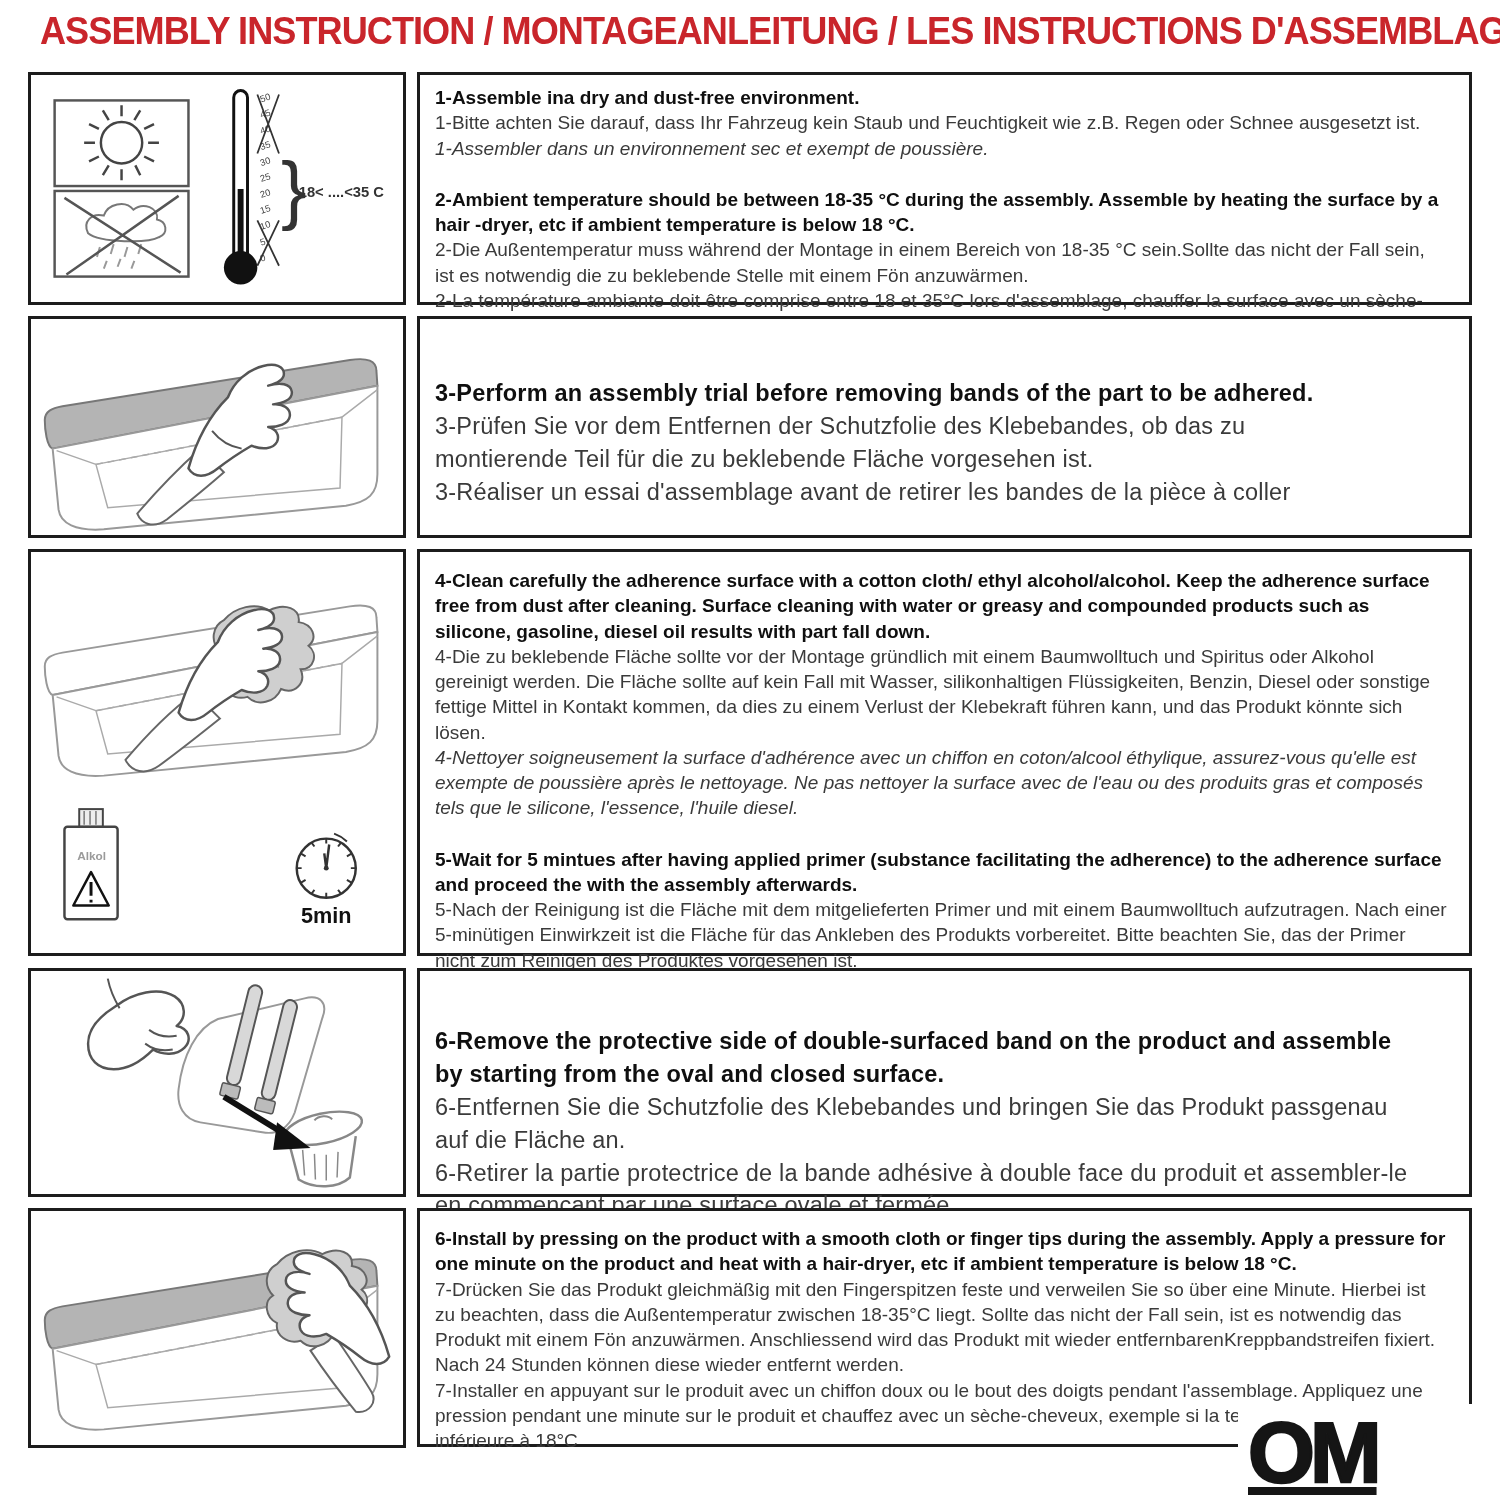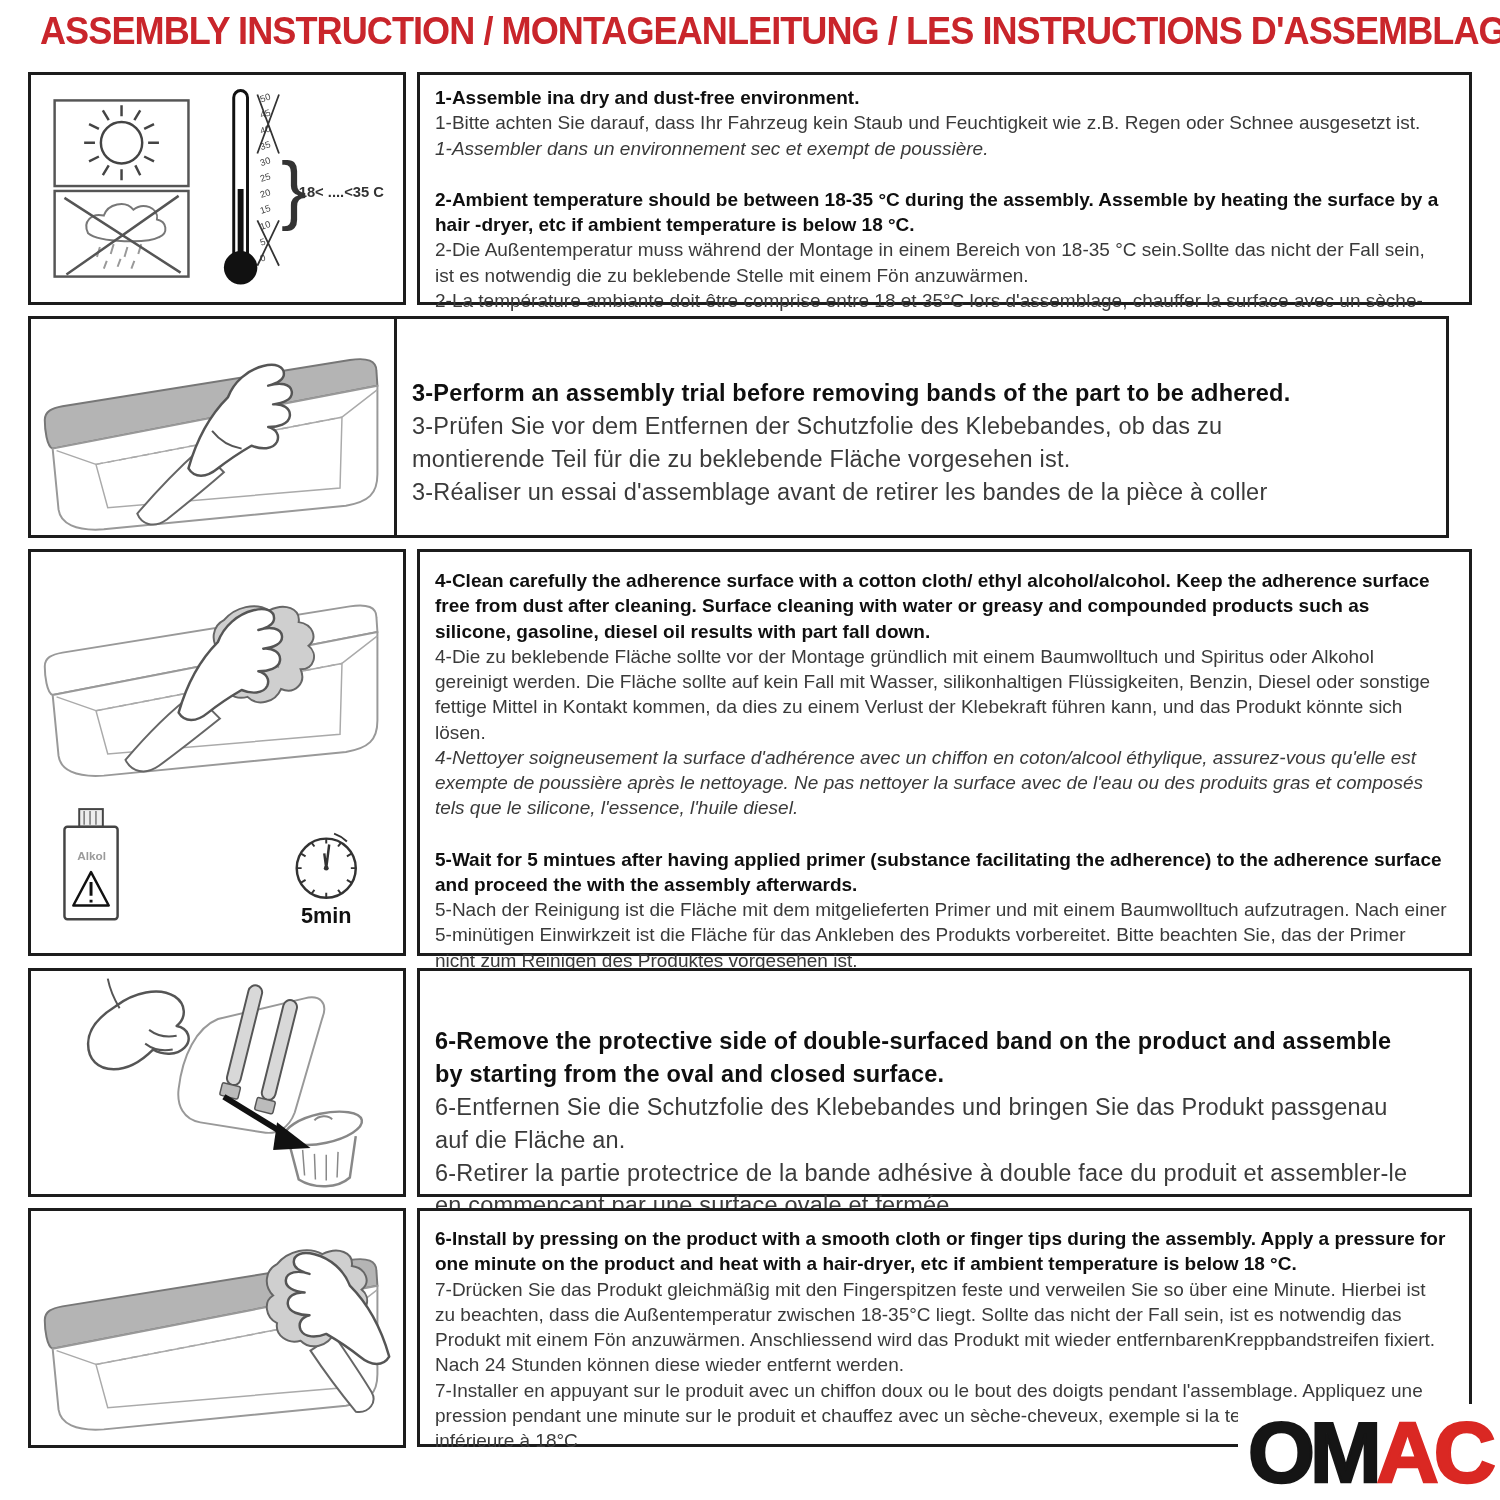--- a/index.html
+++ b/index.html
@@ -12,32 +12,32 @@
   .illus{display:flex;align-items:center;justify-content:center;}
   .illus svg{display:block;width:100%;height:100%;}
   .text{padding:10px 20px 0 15px;}
   .text p{margin:0;font-size:19px;line-height:1.33;color:#3a3a3a;}
   .text p.b{font-weight:bold;color:#0f0f0f;}
   .text p.gap{margin-bottom:26px;font-style:italic;}
   .size-l p{font-size:23.5px;line-height:1.40;letter-spacing:.2px;}
   .r1i{left:28px;top:72px;width:378px;height:233px;}
   .r1t{left:417px;top:72px;width:1055px;height:233px;}
   .r2i{left:28px;top:316px;width:378px;height:222px;}
-  .r2t{left:394px;top:316px;width:1055px;height:222px;padding-top:58px;}
+  .r2t{left:417px;top:316px;width:1055px;height:222px;padding-top:58px;}
   .r2t p{max-width:930px;}
   .r3i{left:28px;top:549px;width:378px;height:407px;}
   .r3t{left:417px;top:549px;width:1055px;height:407px;padding-top:16px;}
   .r4i{left:28px;top:968px;width:378px;height:229px;}
   .r4t{left:417px;top:968px;width:1055px;height:229px;padding-top:54px;}
   .r4t p{max-width:980px;}
   .r5i{left:28px;top:1208px;width:378px;height:240px;}
   .r5t{left:417px;top:1208px;width:1055px;height:239px;padding-top:15px;}
   .logo{position:absolute;left:1238px;top:1404px;width:262px;height:96px;background:#fff;
         display:flex;align-items:center;justify-content:flex-start;padding-left:10px;box-sizing:border-box;}
-  .logo span{font-size:86px;font-weight:bold;letter-spacing:-5px;line-height:1;
+  .logo span{font-size:86px;font-weight:bold;letter-spacing:-5px;line-height:1;text-decoration:underline;
              -webkit-text-stroke:2.5px currentColor;}
   .logo .lb{color:#151515;}
   .logo .lr{color:#da2823;}
   text{font-family:"Liberation Sans",sans-serif;}
 </style>
 </head>
 <body>
 
 <div class="page">
 
@@ -211,16 +211,15 @@
   <div class="box text size-s r5t">
     <div>
         <p class="b">6-Install by pressing on the product with a smooth cloth or finger tips during the assembly. Apply a pressure for one minute on the product and heat with a hair-dryer, etc if ambient temperature is below 18 °C.</p>
         <p>7-Drücken Sie das Produkt gleichmäßig mit den Fingerspitzen feste und verweilen Sie so über eine Minute. Hierbei ist zu beachten, dass die Außentemperatur zwischen 18-35°C liegt. Sollte das nicht der Fall sein, ist es notwendig das Produkt mit einem Fön anzuwärmen. Anschliessend wird das Produkt mit wieder entfernbarenKreppbandstreifen fixiert. Nach 24 Stunden können diese wieder entfernt werden.</p>
         <p>7-Installer en appuyant sur le produit avec un chiffon doux ou le bout des doigts pendant l'assemblage. Appliquez une pression pendant une minute sur le produit et chauffez avec un sèche-cheveux, exemple si la température ambiante est inférieure à 18°C</p>
       </div>
   </div>
 
   <div class="logo">
     <span class="lb">OM</span>
-      <span class="lr">AC</span>
   </div>
 
 </div>
 
 </body></html>

